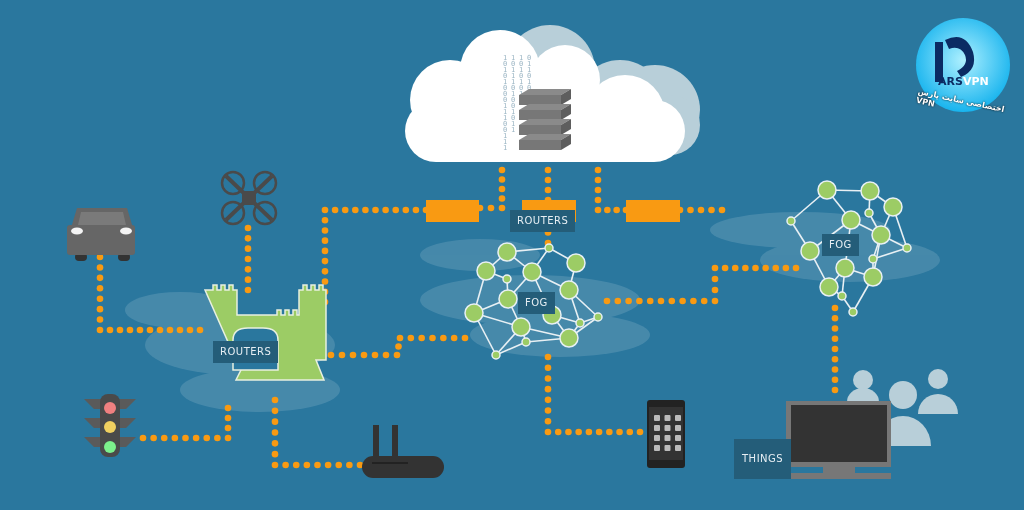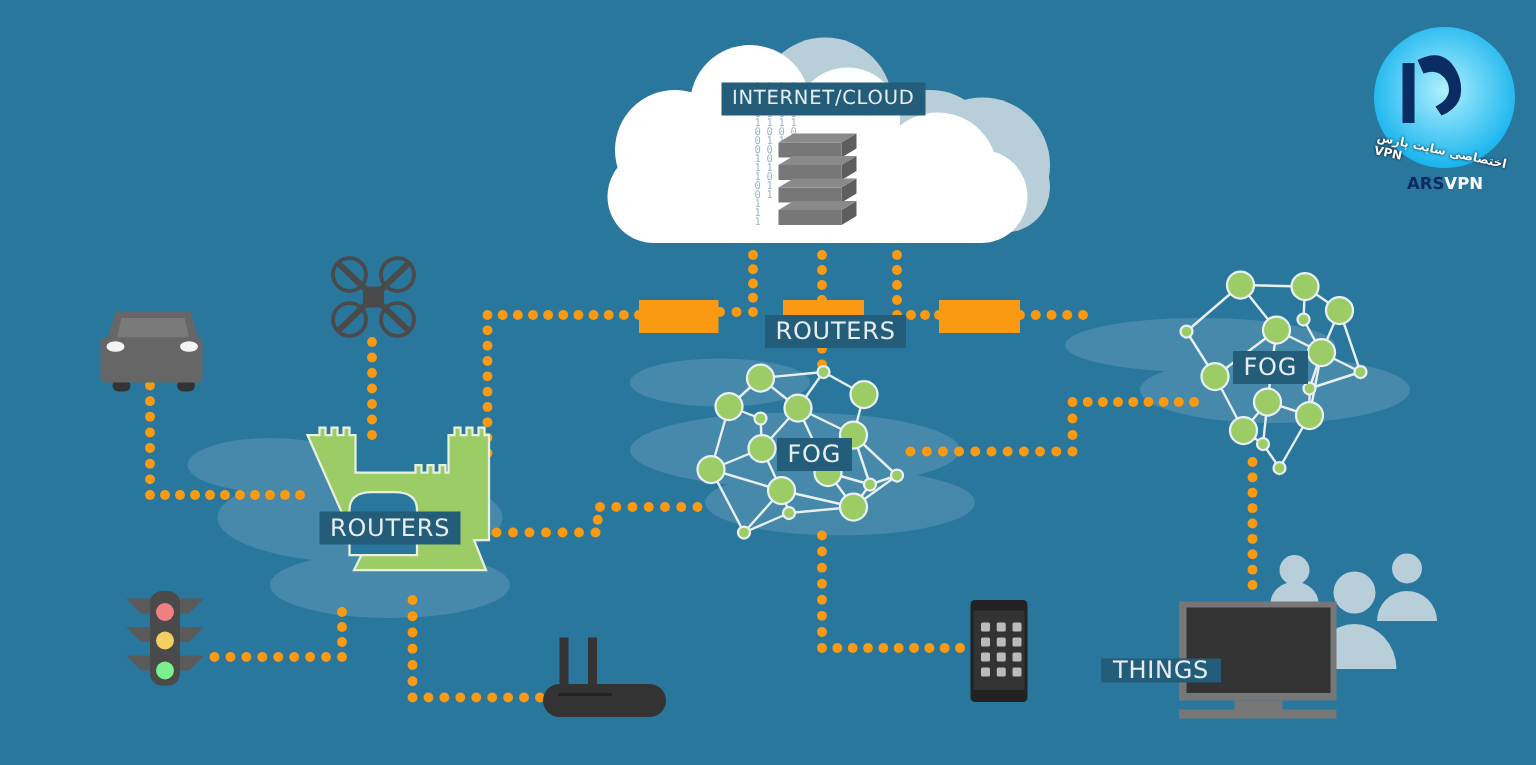--- a/index.html
+++ b/index.html
@@ -1,19 +1,19 @@
 <!DOCTYPE html>
 <html><head>
 <meta charset="utf-8">
 <style>
   html,body{margin:0;padding:0;}
   body{width:1024px;height:510px;overflow:hidden;background:#2a779e;font-family:"DejaVu Sans","Liberation Sans",sans-serif;}
   #stage{position:relative;width:1024px;height:510px;}
   svg#diagram{position:absolute;left:0;top:0;}
-  .lbl{position:absolute;background:#245d79;color:#e6eef3;font-size:16px;letter-spacing:0.5px;padding:3px 7px;white-space:nowrap;line-height:16px;}
+  .lbl{position:absolute;background:#245d79;color:#e6eef3;font-size:10px;letter-spacing:0.5px;padding:3px 7px;white-space:nowrap;line-height:16px;}
   .logo-text{position:absolute;color:#fff;font-size:9px;font-weight:bold;}
 </style>
 </head>
 <body>
 
 <div id="stage">
 <svg id="diagram" width="1024" height="510" viewBox="0 0 1024 510">
 
   <g fill="#ffffff" opacity="0.13">
     <ellipse cx="180" cy="310" rx="55" ry="18"></ellipse>
@@ -453,24 +453,23 @@
         <stop offset="0%" stop-color="#aef0ff"></stop>
         <stop offset="100%" stop-color="#18b4ee"></stop>
       </radialGradient>
     </defs>
     <circle cx="963" cy="65" r="47" fill="url(#lg)"></circle>
     <path d="M945 40 q20 -10 28 12 q5 18 -12 25 l-4 -6 q12 -6 8 -16 q-5 -10 -16 -6 z" fill="#0b2b63"></path>
     <rect x="935" y="42" width="8" height="40" fill="#0b2b63"></rect>
   </g>
 </svg>
 
-<div class="lbl" style="left:481px;top:55px;font-size:13px;">INTERNET/CLOUD</div>
 <div class="lbl" style="left:510px;top:210px;">ROUTERS</div>
 <div class="lbl" style="left:518px;top:292px;">FOG</div>
 <div class="lbl" style="left:822px;top:234px;">FOG</div>
 <div class="lbl" style="left:213px;top:341px;">ROUTERS</div>
-<div class="lbl" style="left:734px;top:439px;padding:0 8px;">THINGS</div>
-
-<div class="logo-text" style="left:938px;top:75px;font-size:11px;margin-top:41px;">
+<div class="lbl" style="left:734px;top:439px;padding:12px 8px;">THINGS</div>
+
+<div class="logo-text" style="left:938px;top:75px;font-size:11px;">
   <span style="color:#0b2b63;">ARS</span><span style="color:#ffffff;">VPN</span>
 </div>
 <div class="logo-text" style="left:916px;top:98px;color:#ffffff;font-size:8px;transform:rotate(12deg);text-shadow:0 0 2px #000;">اختصاصی سایت پارس VPN</div>
 </div>
 
 </body></html>

